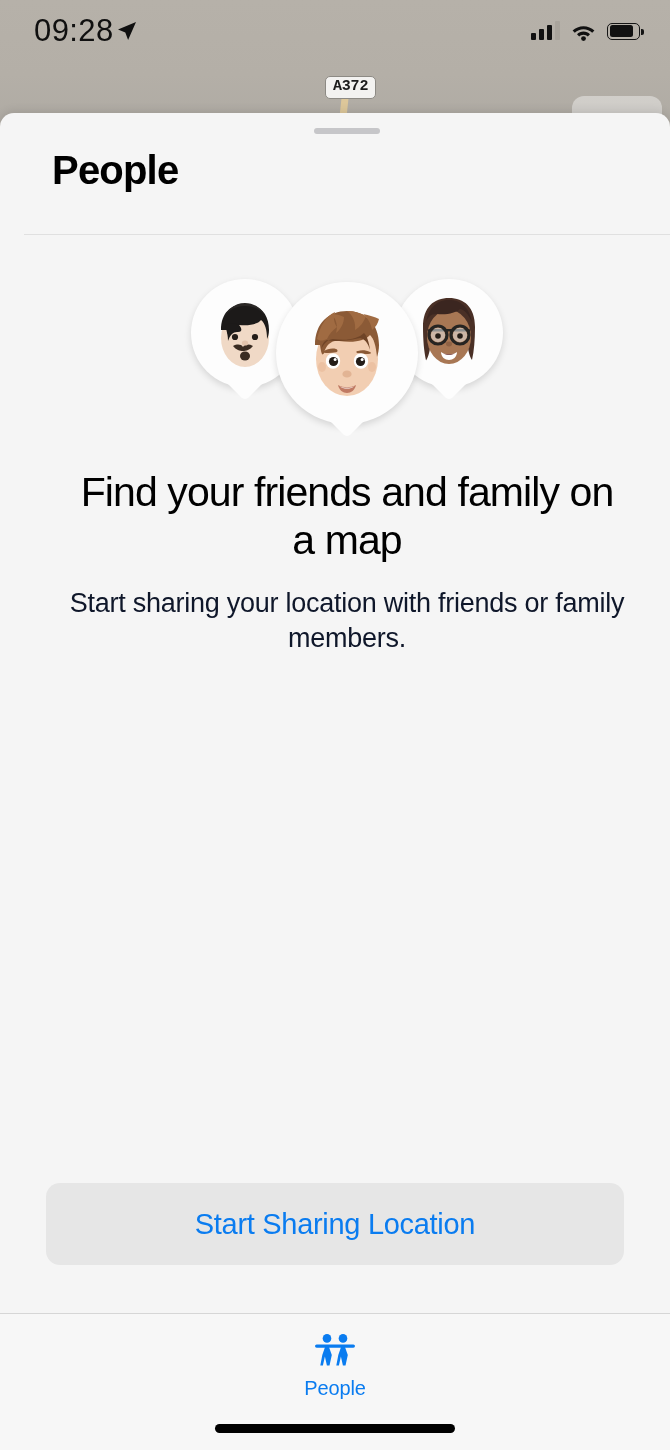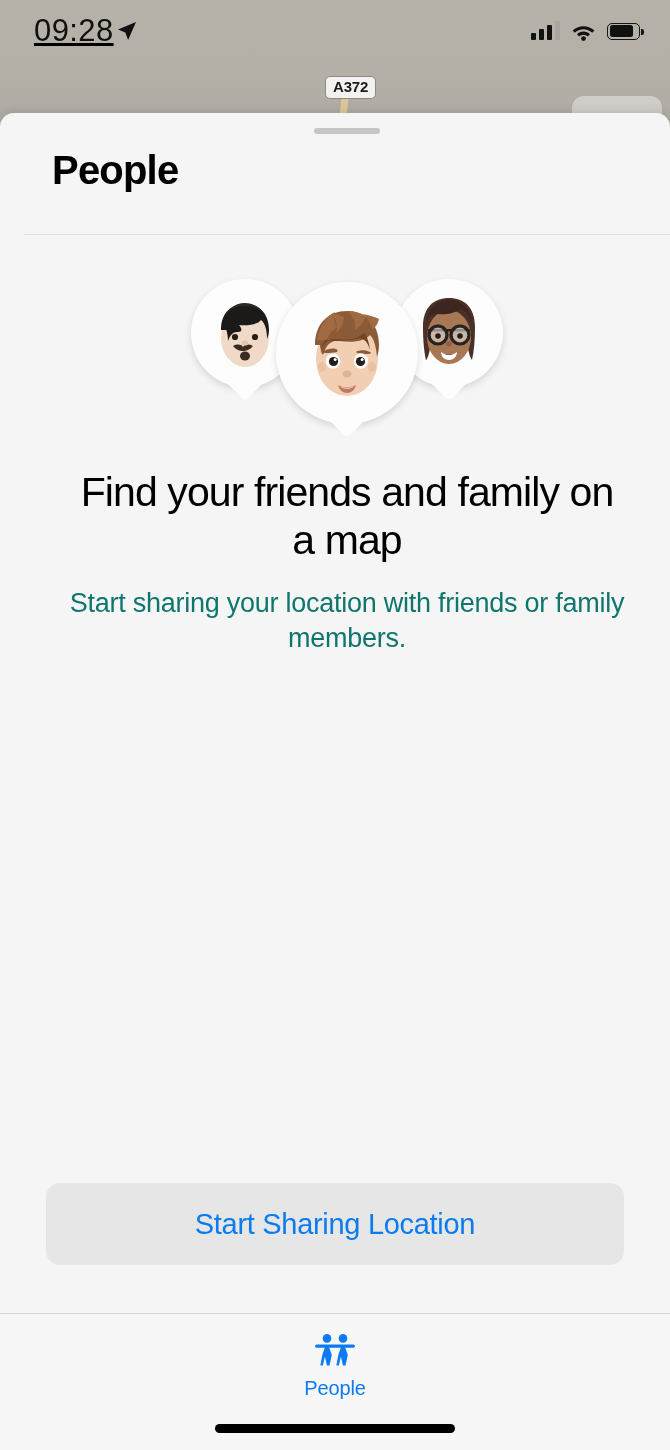--- a/index.html
+++ b/index.html
@@ -19,34 +19,34 @@
     overflow:hidden;
   }
   #map-road{
     position:absolute; left:343px; top:84px; width:7px; height:50px;
     background:#ddc79a; transform:rotate(6deg); transform-origin:top center;
   }
   #road-shield{
     position:absolute; left:325px; top:76px;
     background:#f3f2f0; border:1.5px solid #8d8a84; border-radius:5px;
     padding:2px 7px 3px; font-size:15px; font-weight:bold; color:#1b1b1b;
-    letter-spacing:-0.2px; line-height:1.05; font-family:Liberation Sans, sans-serif;
+    letter-spacing:-0.2px; line-height:1.05; font-family:Liberation Mono, monospace;
   }
   #map-control{
     position:absolute; right:8px; top:96px; width:90px; height:42px;
     background:rgba(246,246,246,.45); border-radius:12px;
   }
 
   
   #status-bar{
     position:absolute; left:0; top:0; width:670px; height:62px;
     display:flex; align-items:center; justify-content:space-between;
     padding:0 30px 0 34px; z-index:6;
   }
-  #status-left{ display:flex; align-items:center; gap:1px;text-decoration:underline; }
+  #status-left{ display:flex; align-items:center; gap:1px; }
   #status-time{ font-size:31px; font-weight:500; color:#101010; letter-spacing:0.4px; }
   #location-arrow{ display:block; }
   #status-right{ display:flex; align-items:center; gap:11px; }
   #cellular-bars{ display:flex; align-items:flex-end; gap:3px; height:18px; }
   #cellular-bars i{ display:block; width:5px; background:#111; border-radius:1px; }
   #cellular-bars i:nth-child(1){ height:7px; }
   #cellular-bars i:nth-child(2){ height:11px; }
   #cellular-bars i:nth-child(3){ height:15px; }
   #cellular-bars i:nth-child(4){ height:19px; background:#a9a49c; }
   #battery-icon{
@@ -103,21 +103,21 @@
   #avatar-left{ width:108px; height:108px; left:4px; top:12px; z-index:1; }
   #avatar-right{ width:108px; height:108px; right:4px; top:12px; z-index:1; }
   #avatar-center{ width:142px; height:142px; left:89px; top:15px; z-index:3; }
   .avatar-bubble svg{ display:block; }
 
   #headline{
     font-size:41px; font-weight:normal; color:#000; line-height:1.16;
     letter-spacing:-0.9px; max-width:540px; margin:12px auto 0;
   }
   #subtitle{
-    font-size:27px; color:#0f766e; line-height:1.28; margin:22px auto 0;
+    font-size:27px; color:#0f172a; line-height:1.28; margin:22px auto 0;
     max-width:580px; letter-spacing:-0.25px;
   }
 
   
   #action-area{
     position:absolute; left:0; right:0; bottom:185px; padding:0 46px;
   }
   #start-sharing-button{
     width:100%; height:82px; background:#e6e6e6; border:none; border-radius:14px;
     color:#0a7cf0; font-size:29px; font-family:"Liberation Sans", sans-serif;

